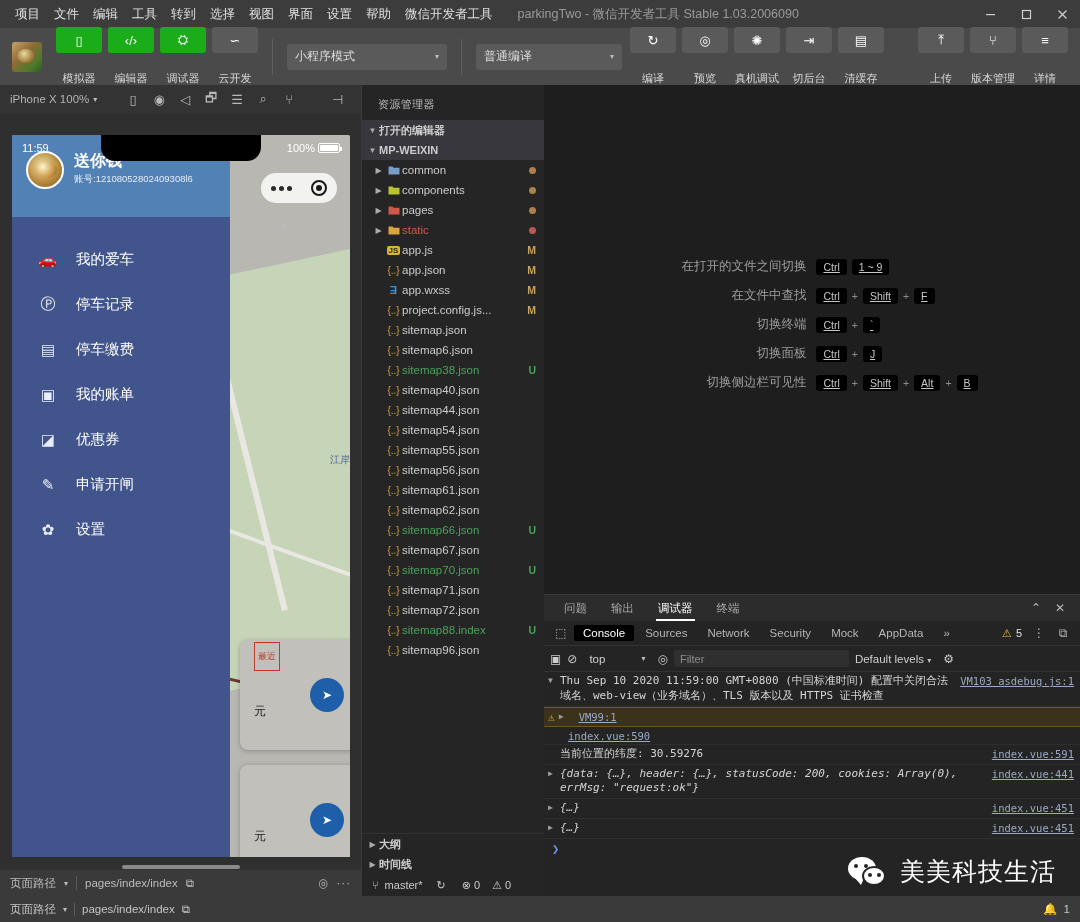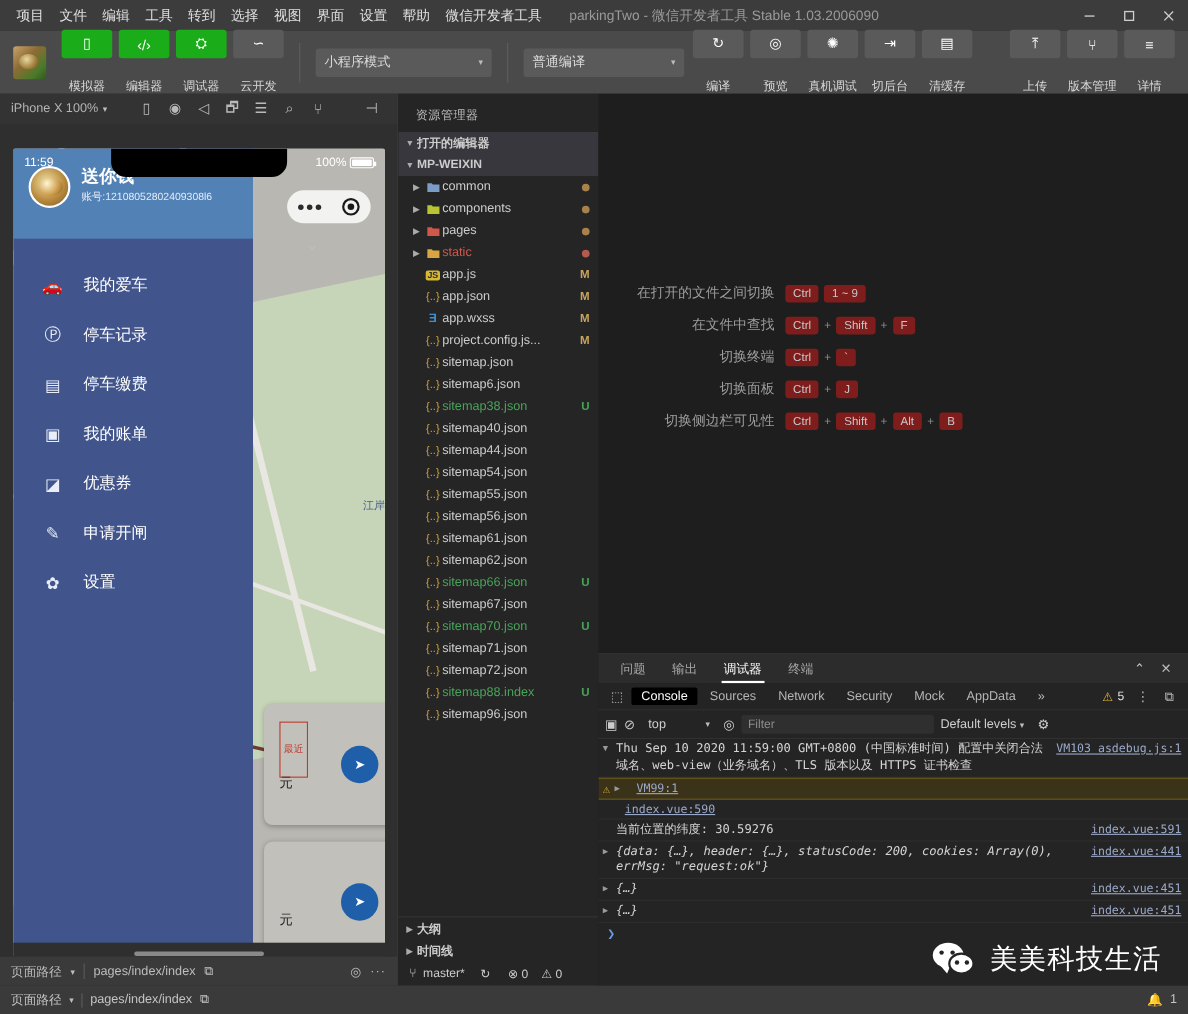--- a/index.html
+++ b/index.html
@@ -107,21 +107,21 @@
                 border-radius:15px; display:flex; align-items:center; justify-content:space-around; z-index:5; }
   .float-pill .dots { display:flex; gap:3px; }
   .float-pill .dots i { width:5px; height:5px; border-radius:50%; background:#2b2b2b; display:block; }
   .float-pill .tgt { width:16px; height:16px; border:2px solid #1a1a1a; border-radius:50%;
                      display:flex; align-items:center; justify-content:center; }
   .float-pill .tgt:after { content:""; width:6px; height:6px; border-radius:50%; background:#1a1a1a; }
   .chev-down { position:absolute; right:60px; top:78px; color:#bdbdbd; font-size:15px; z-index:5; }
   .card { position:absolute; background:#c2c0bb; border-radius:8px; z-index:4; box-shadow:0 1px 5px rgba(0,0,0,.25); }
   .card .nav-btn { position:absolute; right:18px; top:50%; transform:translateY(-50%); width:34px; height:34px;
                    border-radius:50%; background:#1f5fa9; display:flex; align-items:center; justify-content:center; color:#fff; }
-  .card .tagbox { position:absolute; left:14px; top:16px; font-size:9px; color:#c0392b; border:1px solid #c0392b; padding:18px 3px; }
+  .card .tagbox { position:absolute; left:14px; top:2px; font-size:9px; color:#c0392b; border:1px solid #c0392b; padding:7px 3px; }
   .card .yuan { position:absolute; left:14px; bottom:30px; font-size:12px; color:#222; }
   .homebar { position:absolute; bottom:0; left:0; right:0; height:18px; background:#2f2f2f; z-index:9; }
   .homebar:after { content:""; position:absolute; left:50%; transform:translateX(-50%); bottom:6px; width:118px; height:4px;
                    border-radius:2px; background:#8a8a8a; }
 
   .sim-footer { height:27px; background:#3a3a3a; display:flex; align-items:center; padding:0 10px;
                 color:#bdbdbd; font-size:11.5px; gap:8px; border-top:1px solid #333; }
   .sim-footer .vdiv { width:1px; height:14px; background:#5a5a5a; }
   .sim-footer .sp { flex:1; }
 
@@ -135,26 +135,26 @@
   .fname { flex:1; white-space:nowrap; overflow:hidden; text-overflow:ellipsis; }
   .badge { font-size:10.5px; font-weight:bold; margin-left:4px; }
   .dotb { width:7px; height:7px; border-radius:50%; background:#a9814b; margin-left:4px; flex:0 0 7px; }
   .dotb.red { background:#b55a4e; }
   .exp-scroll { flex:1; overflow:hidden; }
   .exp-bottom { border-top:1px solid #333; }
   .exp-branch { height:22px; display:flex; align-items:center; gap:6px; padding-left:10px; font-size:11px; color:#cccccc; }
 
   
   .right-col { flex:1; display:flex; flex-direction:column; min-width:0; background:#1e1e1e; }
-  .editor-empty { flex:1; display:flex; flex-direction:column; align-items:flex-start; justify-content:center; gap:0; }
+  .editor-empty { flex:1; display:flex; flex-direction:column; align-items:center; justify-content:center; gap:0; }
   .ks-table { display:flex; flex-direction:column; gap:12px; margin-top:-30px; }
   .ks-row { display:flex; align-items:center; gap:10px; }
   .ks-label { width:160px; text-align:right; font-size:12.5px; color:#9d9d9d; }
   .ks-keys { display:flex; align-items:center; gap:5px; }
-  .key { background:#7f1d1d; border-radius:3px; padding:2px 7px; font-size:10.5px; color:#c8c8c8; }
+  .key { background:#000000; border-radius:3px; padding:2px 7px; font-size:10.5px; color:#c8c8c8;text-decoration:underline; }
   .plus { font-size:10.5px; color:#8d8d8d; }
 
   .devtools { height:302px; flex:0 0 302px; background:#242424; border-top:1px solid #3a3a3a; display:flex; flex-direction:column; }
   .dt-tabs { height:26px; display:flex; align-items:center; padding:0 8px; background:#2c2c2c; position:relative; }
   .dt-tab { padding:0 12px; height:26px; display:flex; align-items:center; font-size:11.5px; color:#a8a8a8; position:relative; }
   .dt-tab.active { color:#ffffff; }
   .dt-tab.active:after { content:""; position:absolute; left:10px; right:10px; bottom:0; height:2px; background:#ffffff; }
   .dt-tabs .sp { flex:1; }
   .dt-ctl { width:24px; height:26px; display:flex; align-items:center; justify-content:center; color:#bbb; font-size:12px; }
 

